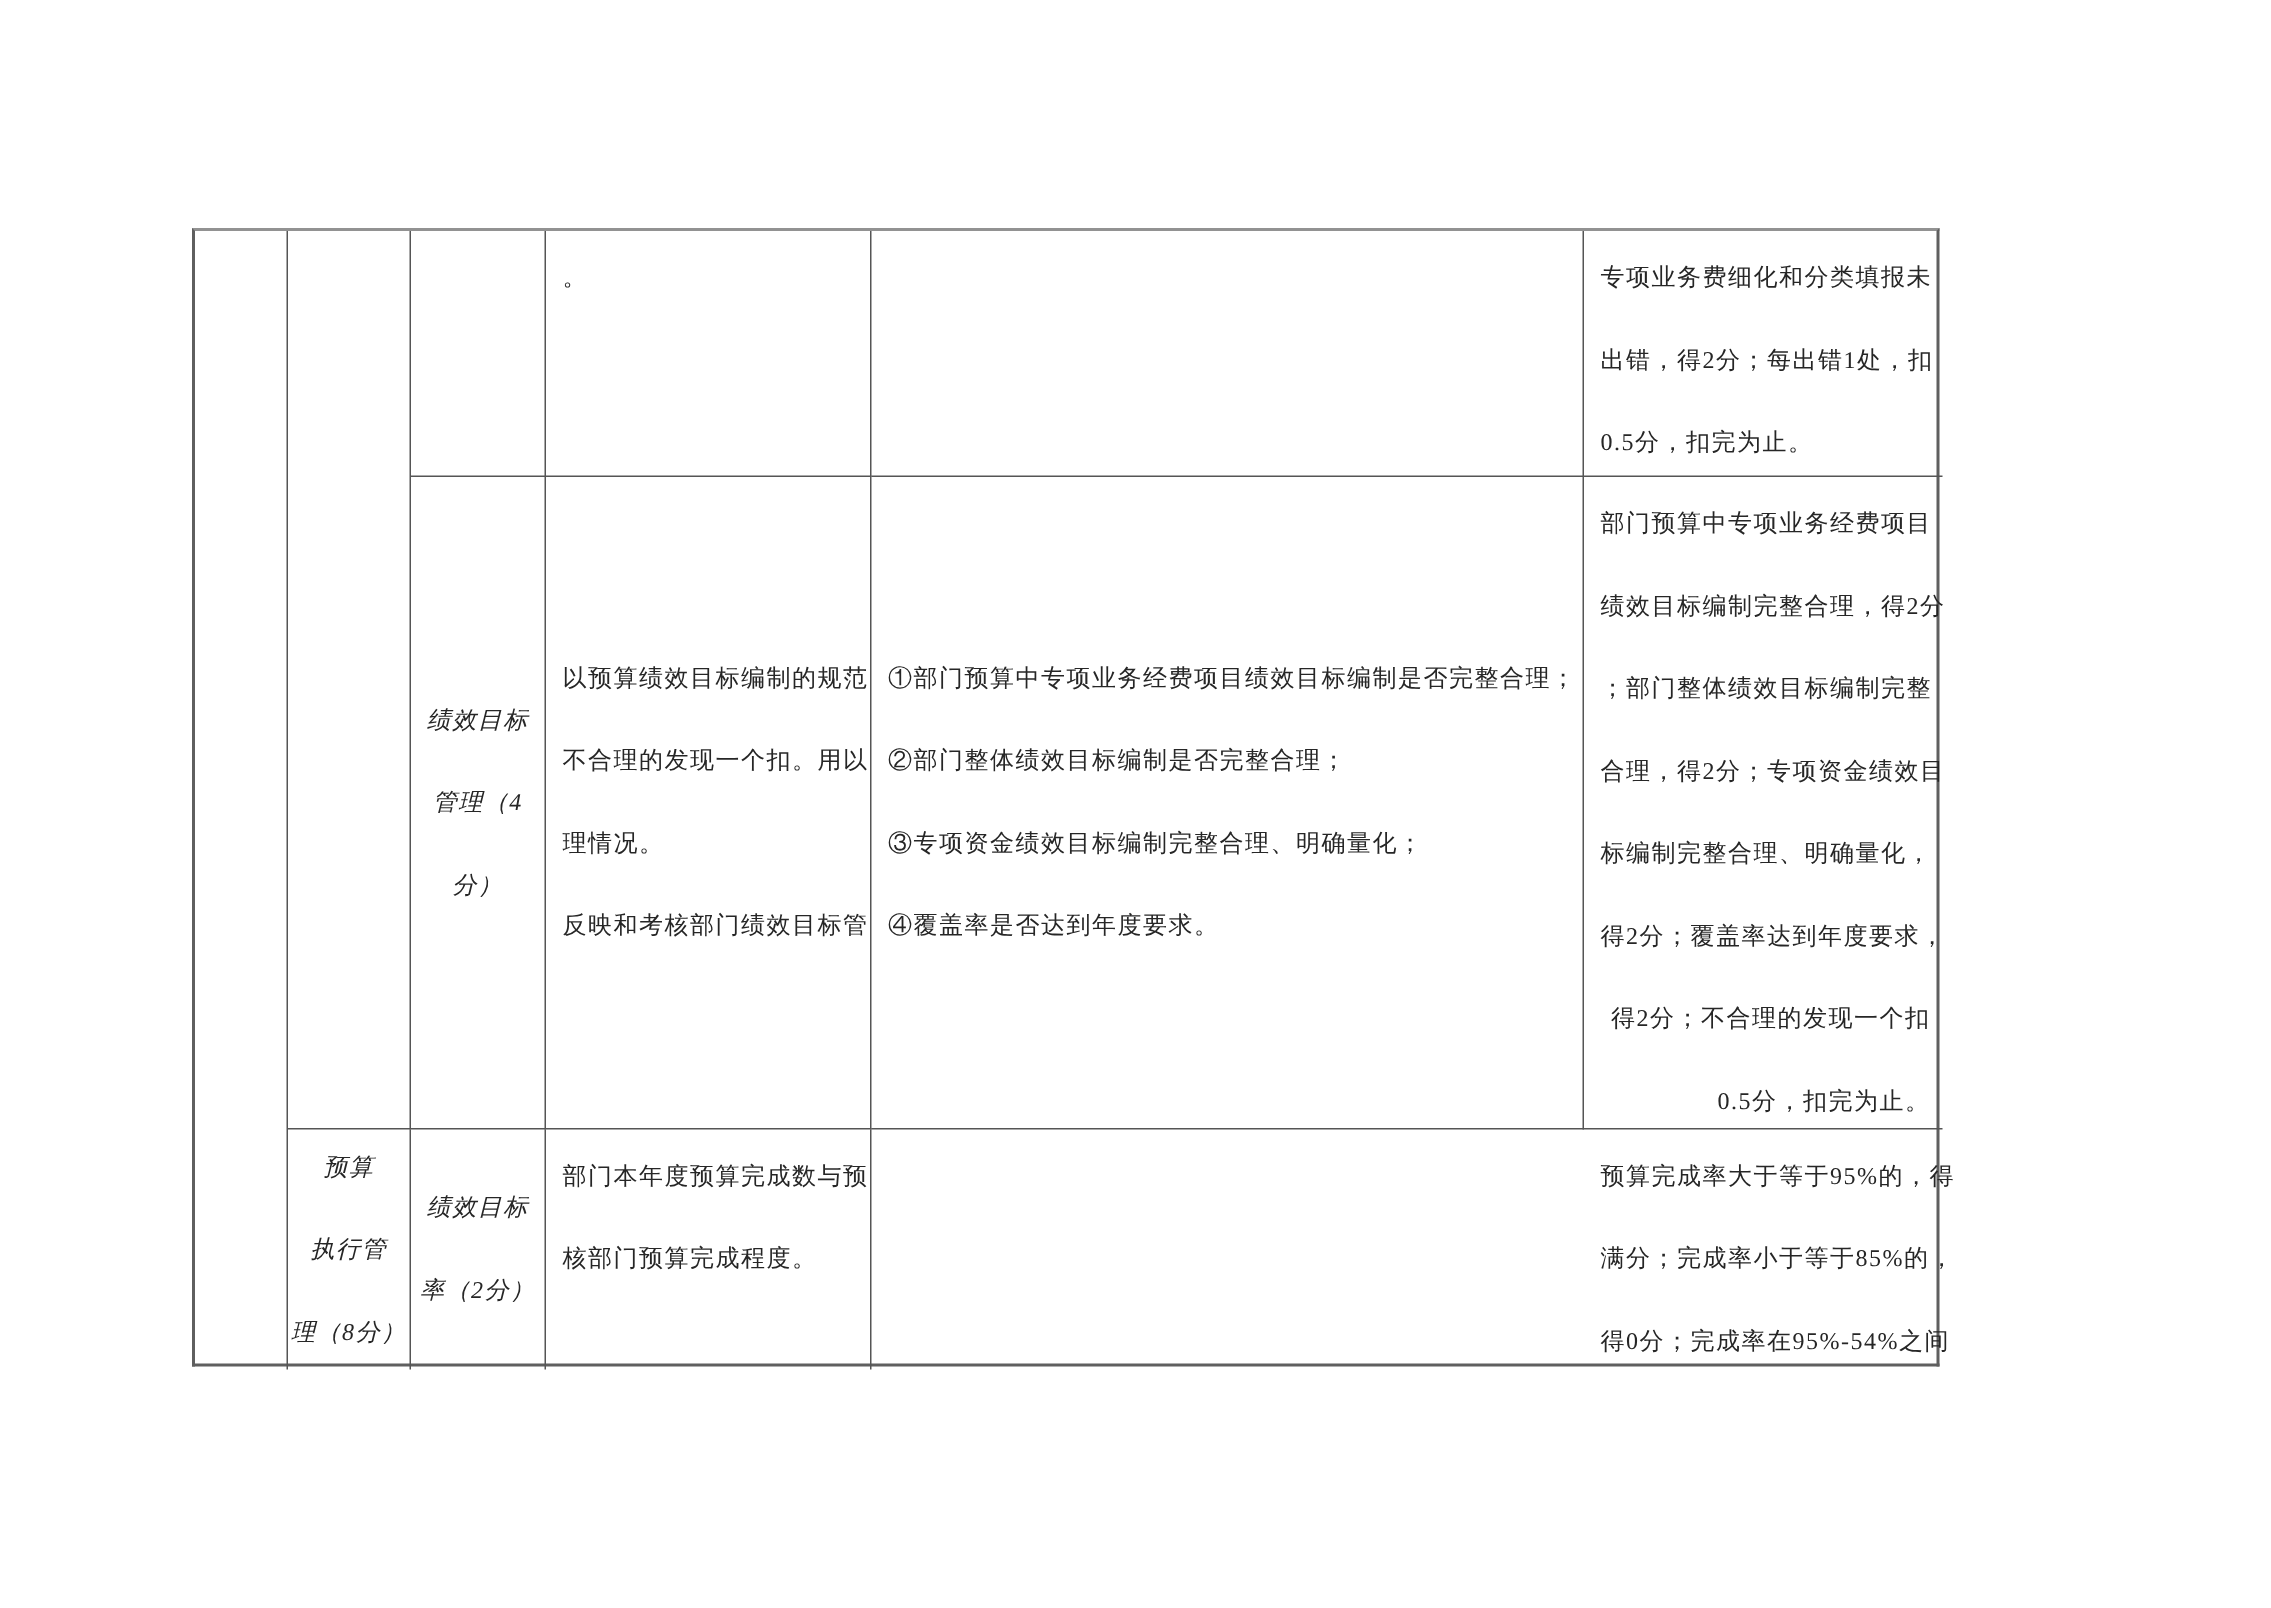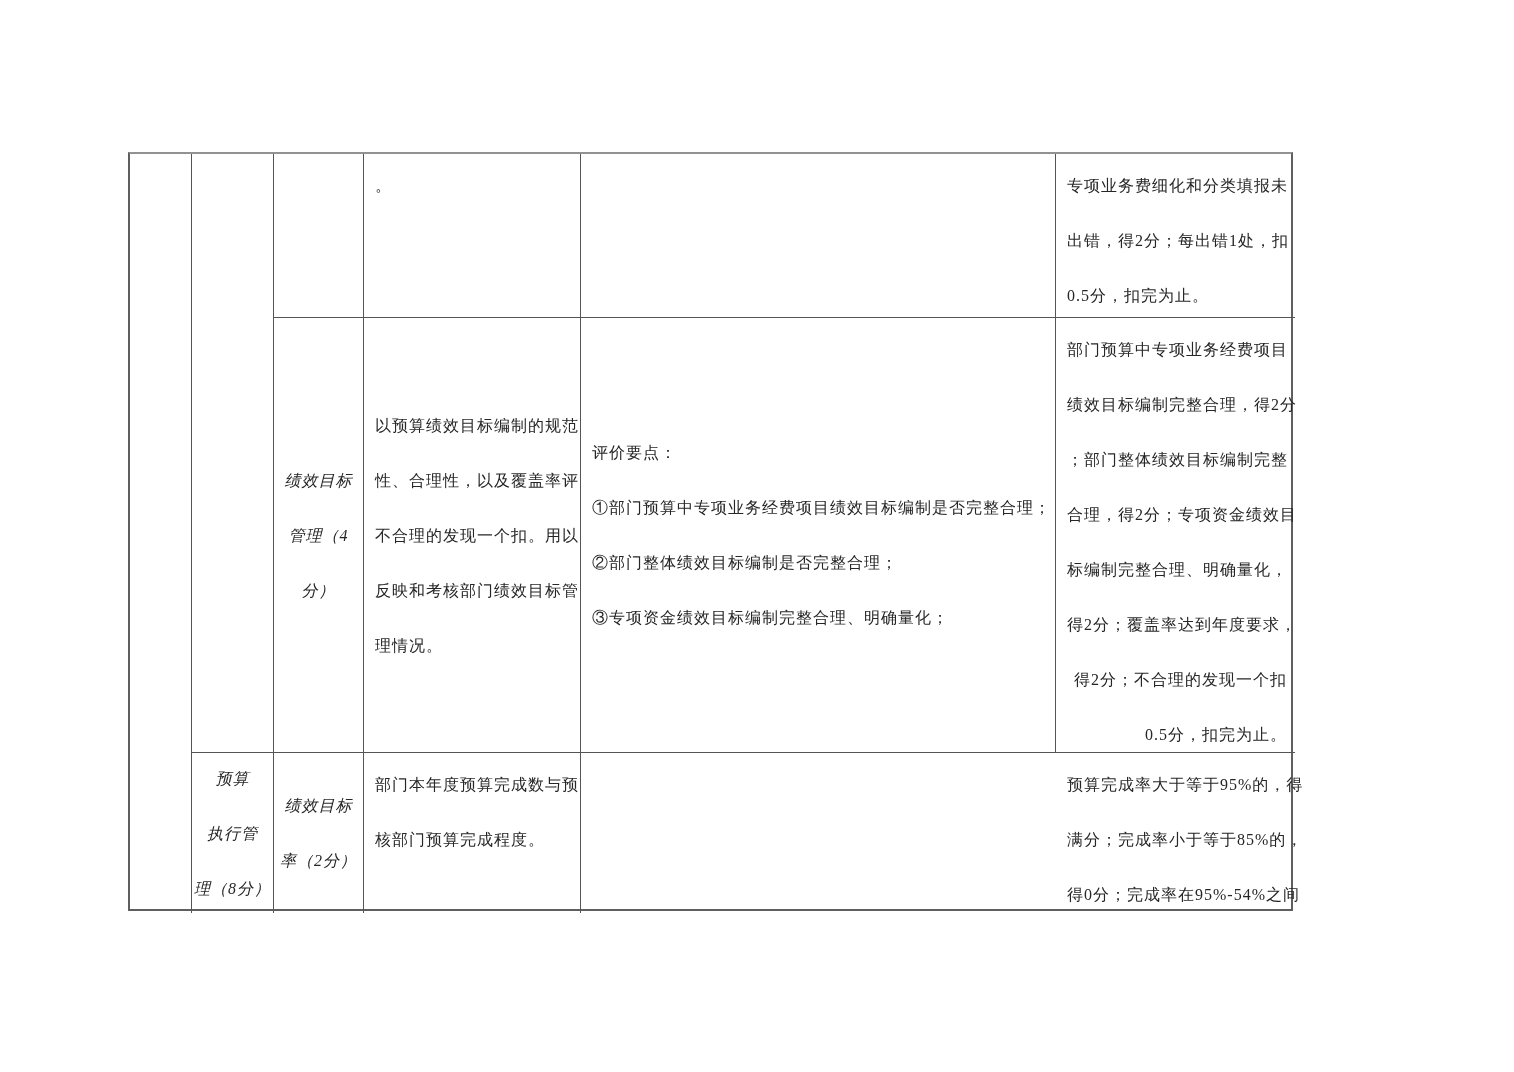--- a/index.html
+++ b/index.html
@@ -75,36 +75,35 @@
   <div class="cell c3c br vcenter hcenter">
     <div class="line">绩效目标</div>
     <div class="line">率（2分）</div>
   </div>
 
   <div class="cell c4a br bb pad-top">
     <div class="line">。</div>
   </div>
   <div class="cell c4b br bb vcenter pad-h">
     <div class="line">以预算绩效目标编制的规范</div>
-    <div class="line">性、合理性，以及覆盖率评</div>
     <div class="line">不合理的发现一个扣。用以</div>
+    <div class="line">理情况。</div>
     <div class="line">反映和考核部门绩效目标管</div>
-    <div class="line">理情况。</div>
   </div>
   <div class="cell c4c br pad-top">
     <div class="line">部门本年度预算完成数与预</div>
     <div class="line">核部门预算完成程度。</div>
   </div>
 
   <div class="cell c5a br bb"></div>
   <div class="cell c5b br bb vcenter pad-h">
-    <div class="line">评价要点：</div>
     <div class="line">①部门预算中专项业务经费项目绩效目标编制是否完整合理；</div>
     <div class="line">②部门整体绩效目标编制是否完整合理；</div>
     <div class="line">③专项资金绩效目标编制完整合理、明确量化；</div>
+    <div class="line">④覆盖率是否达到年度要求。</div>
   </div>
 
   <div class="cell c6a bb pad-top">
     <div class="line">专项业务费细化和分类填报未</div>
     <div class="line">出错，得2分；每出错1处，扣</div>
     <div class="line">0.5分，扣完为止。</div>
   </div>
   <div class="cell c6b bb pad-top">
     <div class="line">部门预算中专项业务经费项目</div>
     <div class="line">绩效目标编制完整合理，得2分</div>

